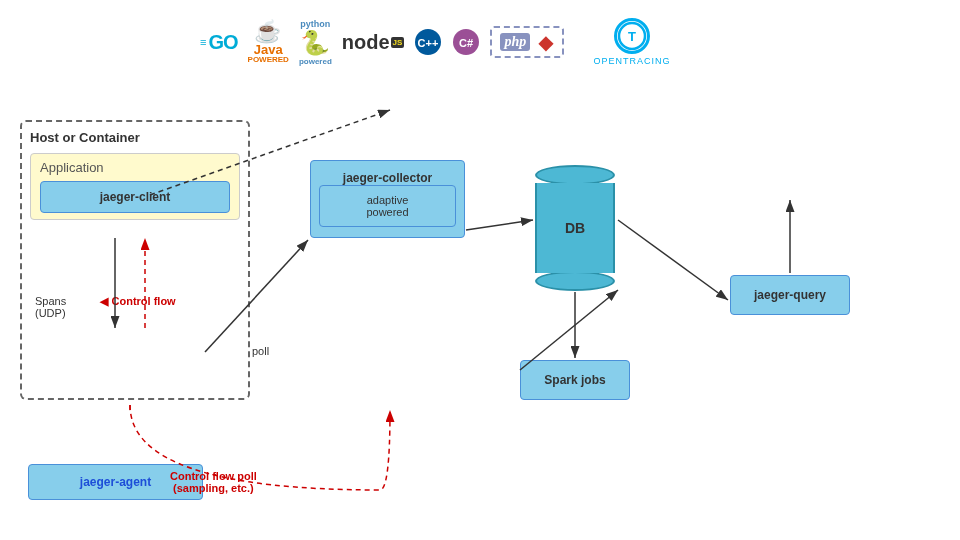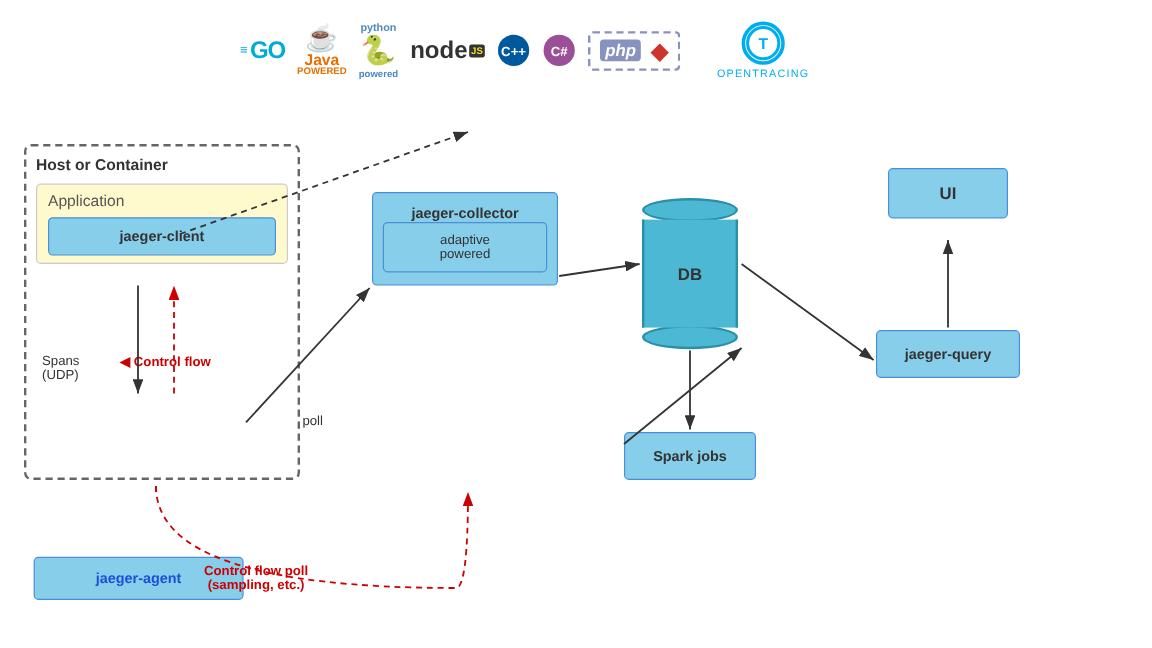--- a/index.html
+++ b/index.html
@@ -49,21 +49,21 @@
       gap: 4px;
     }
     .logo-php-text {
       background: #8892BF;
       color: white;
       font-size: 14px;
       font-weight: 900;
       font-style: italic;
       padding: 1px 4px;
       border-radius: 3px;
-      font-family: Liberation Sans, sans-serif;
+      font-family: Liberation Serif, serif;
     }
 
     .logo-opentracing {
       display: flex;
       flex-direction: column;
       align-items: center;
       margin-left: 20px;
     }
     .opentracing-icon {
       width: 36px;
@@ -406,21 +406,20 @@
         <div id="db-label">DB</div>
       </div>
       <div class="cylinder-bottom"></div>
     </div>
   </div>
 
   <div id="spark-jobs">Spark jobs</div>
 
   <div id="jaeger-query">jaeger-query</div>
 
-  <div id="ui-box">UI</div>
 
   <div id="control-flow-poll">
     <div style="color:#cc0000; font-size:11px; font-weight:bold;">Control flow poll</div>
     <div style="color:#cc0000; font-size:11px;">(sampling, etc.)</div>
   </div>
 
   <div style="position:absolute; top:255px; left:252px; font-size:11px; color:#333;">poll</div>
 
   <svg id="arrows-svg">
     <defs>

